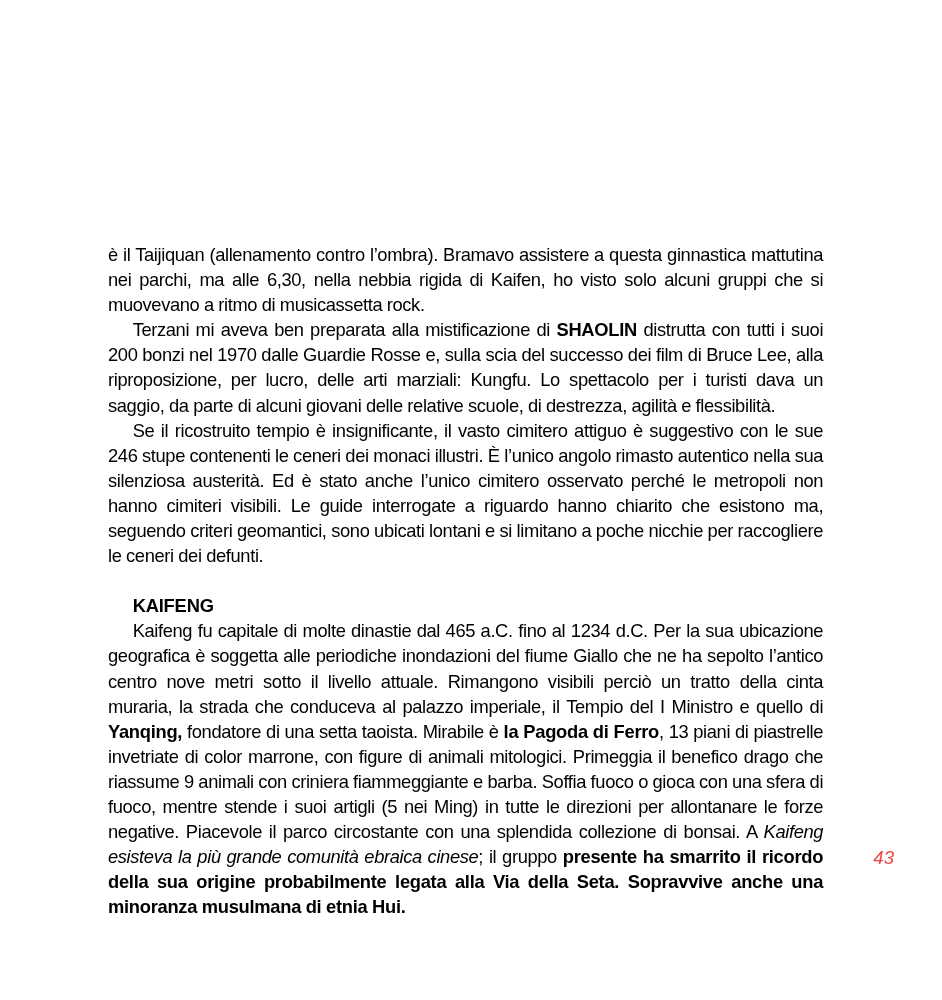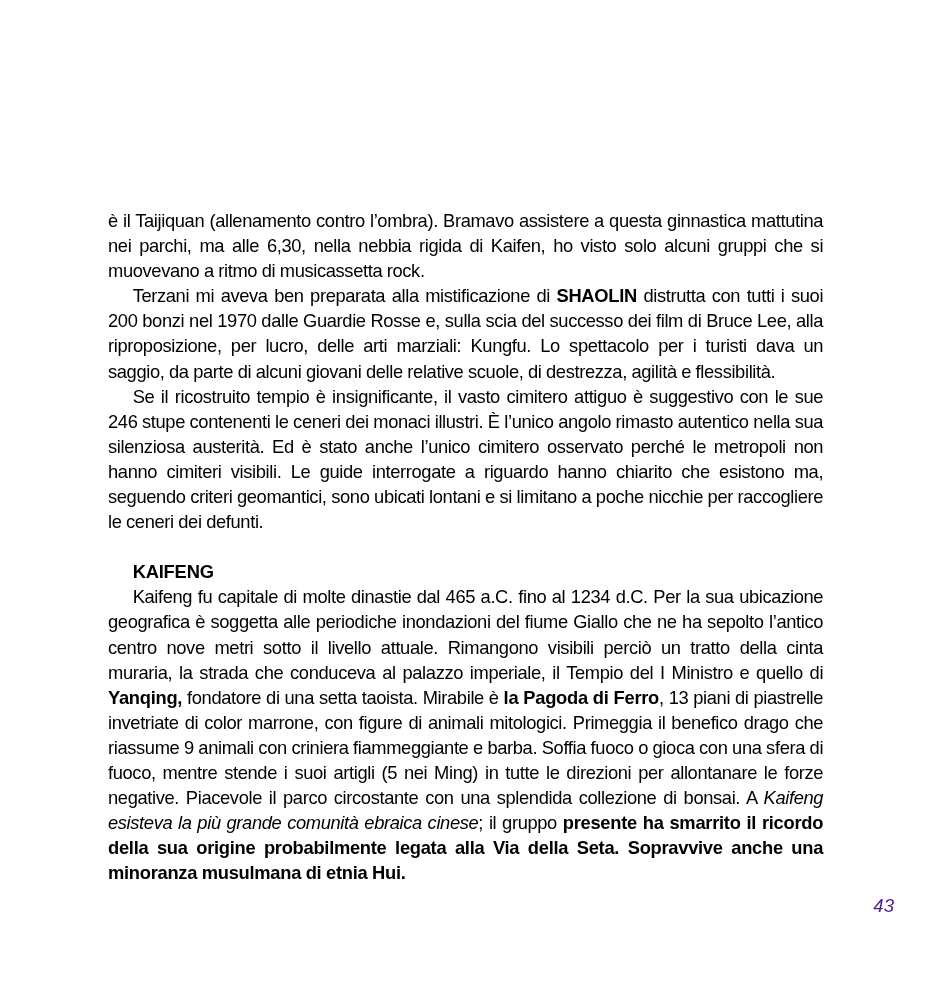--- a/index.html
+++ b/index.html
@@ -21,21 +21,21 @@
     left: 0;
     top: 0;
     width: 942px;
     height: 1000px;
     background: #ffffff;
   }
 
   #text-block {
     position: absolute;
     left: 108px;
-    top: 208px;
+    top: 242px;
     width: 726px;
   }
 
   .para {
     margin: 0;
     padding: 0;
     text-align: justify;
     text-justify: inter-word;
     font-size: 18.6px;
     line-height: 25.1px;
@@ -84,22 +84,21 @@
 
   #page-number {
     position: absolute;
     left: 0;
     top: 845px;
     width: 894px;
     text-align: right;
     font-size: 18.6px;
     font-style: italic;
     line-height: 25px;
-    color: #4c1d95;
-    margin-top: 48px;
+    color: #ef4444;
   }
 </style>
 </head>
 <body>
 
 <div id="page">
 
   <div id="text-block">
 
     <p class="para"><span>è il Taijiquan (allenamento contro l’ombra). Bramavo assistere a questa ginnastica mattutina nei parchi, ma  alle 6,30, nella nebbia rigida di Kaifen, ho visto solo alcuni gruppi che si muovevano a ritmo di musicassetta rock.</span></p>

